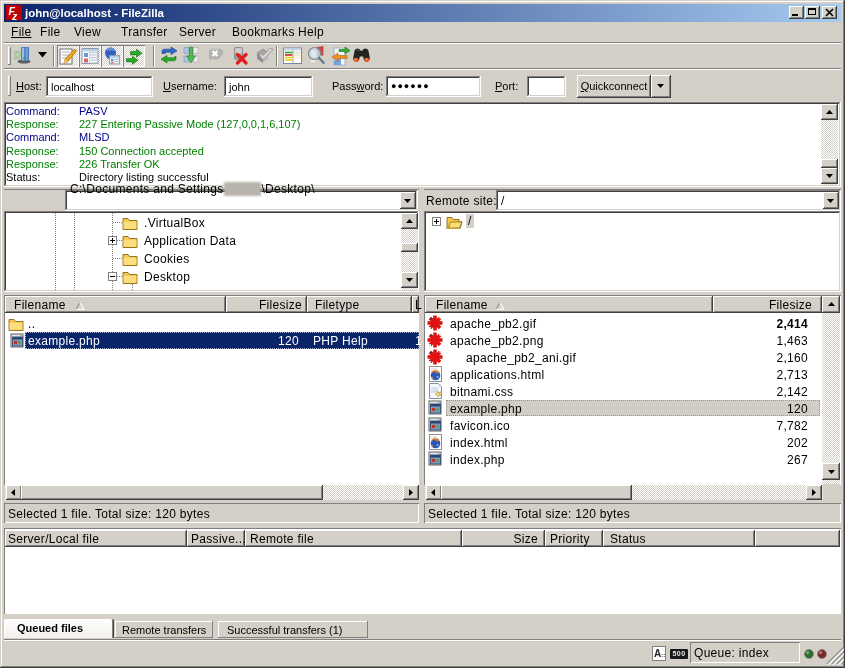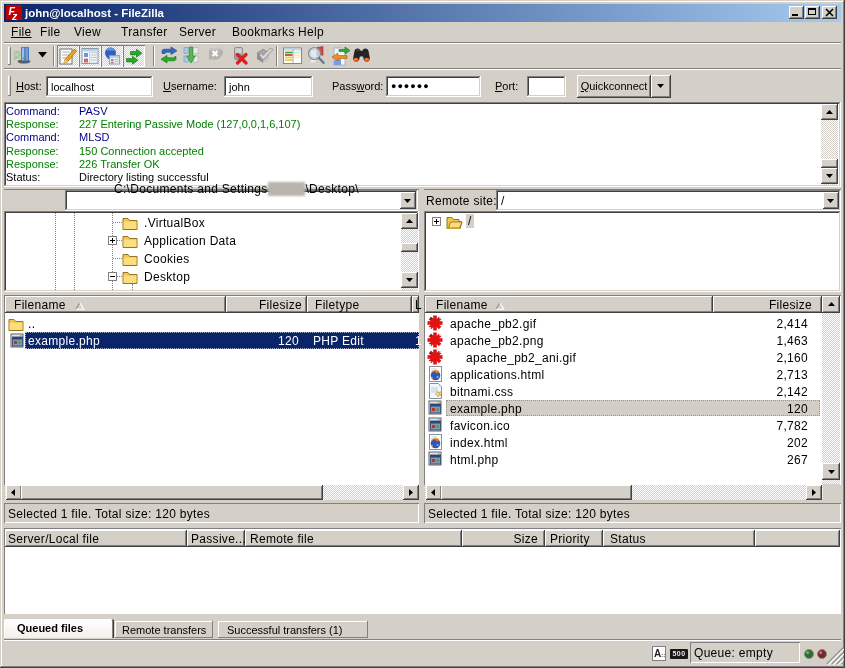--- a/index.html
+++ b/index.html
@@ -209,21 +209,21 @@
   </svg>
 <div class="ab raised" style="left:821px;top:159px;width:17px;height:9px;"></div>
 <div class="ab raised" style="left:821px;top:168px;width:17px;height:16px;"></div>
 <svg class="ab" style="left:826px;top:174px;" width="7" height="4" viewBox="0 0 7 4">
     <path d="M0 0h7L3.5 4z" fill="#000"></path>
   </svg>
 
 <div class="ab" style="left:4px;top:189px;width:415px;height:1px;background:#808080;"></div>
 <div class="ab f12" style="left:8px;top:194px;margin-top:33px;">Local site:</div>
 <div class="ab sunken2" style="left:65px;top:190px;width:353px;height:21px;"></div>
-<div class="ab f12" style="left:70px;top:182px;white-space:pre;margin-left:44px;">C:\Documents and Settings<span style="color:transparent;background:#b8b4ac;filter:blur(1px);">xxxxxx</span>\Desktop\</div>
+<div class="ab f12" style="left:70px;top:182px;white-space:pre;">C:\Documents and Settings<span style="color:transparent;background:#b8b4ac;filter:blur(1px);">xxxxxx</span>\Desktop\</div>
 <div class="ab raised" style="left:400px;top:192px;width:16px;height:17px;"></div>
 <svg class="ab" style="left:404px;top:199px;" width="8" height="5" viewBox="0 0 8 5">
     <path d="M0 0h7l-3.5 4z" fill="#000"></path>
   </svg>
 
 <div class="ab" style="left:424px;top:189px;width:417px;height:1px;background:#808080;"></div>
 <div class="ab f12" style="left:426px;top:194px;">Remote site:</div>
 <div class="ab sunken2" style="left:496px;top:190px;width:345px;height:21px;"></div>
 <div class="ab f12" style="left:501px;top:194px;">/</div>
 <div class="ab raised" style="left:823px;top:192px;width:16px;height:17px;"></div>
@@ -314,21 +314,21 @@
 <svg class="icon" style="left:10px;top:333px;" width="15" height="15" viewBox="0 0 15 15">
     <rect x="1" y="1" width="12" height="13" fill="#e8e8e8" stroke="#606060"></rect>
     <path d="M13 1l-3 3V1z" fill="#a0a0a0"></path>
     <rect x="2.5" y="4" width="10" height="9" fill="#8098b8" stroke="#405878"></rect>
     <rect x="2.5" y="4" width="10" height="2.5" fill="#284878"></rect>
     <rect x="4" y="8" width="3" height="3" fill="#c03030"></rect>
     <path d="M8.5 8l3 1.5-3 1.5z" fill="#30a030"></path>
   </svg>
 <div class="ab f12" style="left:28px;top:334px;color:#fff;">example.php</div>
 <div class="ab f12" style="left:229px;top:334px;width:70px;text-align:right;color:#fff;">120</div>
-<div class="ab f12" style="left:313px;top:334px;color:#fff;">PHP Edit</div>
+<div class="ab f12" style="left:313px;top:334px;color:#fff;">PHP Help</div>
 <div class="ab f12" style="left:415px;top:334px;color:#fff;">1</div>
 
 <div class="ab hdr" style="left:425px;top:296px;width:288px;height:17px;"></div>
 <div class="ab hdr" style="left:713px;top:296px;width:109px;height:17px;"></div>
 <div class="ab f12" style="left:436px;top:298px;">Filename</div>
 <svg class="ab" style="left:495px;top:302px;" width="10" height="8" viewBox="0 0 10 8">
     <path d="M4.8 0.8L1 7.2" stroke="#8c8c8c" stroke-width="1.1" fill="none"></path>
     <path d="M4.8 0.8L8.8 7.2H1.2" stroke="#fff" stroke-width="1.1" fill="none"></path>
   </svg>
 <div class="ab f12" style="left:713px;top:298px;width:99px;text-align:right;">Filesize</div>
@@ -340,21 +340,21 @@
         <rect x="6.2" y="0.8" width="3.6" height="14.4"></rect>
         <rect x="0.8" y="6.2" width="14.4" height="3.6"></rect>
       </g>
       <circle cx="8" cy="8" r="4.2"></circle>
     </g>
     <path d="M3.2 2.2l2.8 1.2-2.2 1.6z" fill="#383838"></path>
     <rect x="12.5" y="2" width="2" height="2" fill="#dcdcdc"></rect>
     <rect x="2" y="12" width="2" height="2" fill="#dcdcdc"></rect>
   </svg>
 <div class="ab f12" style="left:450px;top:317px;">apache_pb2.gif</div>
-<div class="ab f12" style="left:713px;top:317px;width:95px;text-align:right;">2,414</div>
+<div class="ab f12" style="left:713px;top:317px;width:95px;text-align:right;font-weight:bold;">2,414</div>
 <svg class="icon" style="left:427px;top:332px;" width="16" height="16" viewBox="0 0 16 16">
     <g fill="#e01212">
       <rect x="6.2" y="0.5" width="3.6" height="15"></rect>
       <rect x="0.5" y="6.2" width="15" height="3.6"></rect>
       <g transform="rotate(45 8 8)">
         <rect x="6.2" y="0.8" width="3.6" height="14.4"></rect>
         <rect x="0.8" y="6.2" width="14.4" height="3.6"></rect>
       </g>
       <circle cx="8" cy="8" r="4.2"></circle>
     </g>
@@ -431,21 +431,21 @@
 <div class="ab f12" style="left:450px;top:436px;">index.html</div>
 <div class="ab f12" style="left:713px;top:436px;width:95px;text-align:right;">202</div>
 <svg class="icon" style="left:428px;top:451px;" width="15" height="15" viewBox="0 0 15 15">
     <rect x="1" y="1" width="12" height="13" fill="#e8e8e8" stroke="#606060"></rect>
     <path d="M13 1l-3 3V1z" fill="#a0a0a0"></path>
     <rect x="2.5" y="4" width="10" height="9" fill="#8098b8" stroke="#405878"></rect>
     <rect x="2.5" y="4" width="10" height="2.5" fill="#284878"></rect>
     <rect x="4" y="8" width="3" height="3" fill="#c03030"></rect>
     <path d="M8.5 8l3 1.5-3 1.5z" fill="#30a030"></path>
   </svg>
-<div class="ab f12" style="left:450px;top:453px;">html.php</div>
+<div class="ab f12" style="left:450px;top:453px;">index.php</div>
 <div class="ab f12" style="left:713px;top:453px;width:95px;text-align:right;">267</div>
 
 <div class="ab dither" style="left:822px;top:296px;width:18px;height:188px;"></div>
 <div class="ab raised" style="left:822px;top:296px;width:18px;height:17px;"></div>
 <svg class="ab" style="left:828px;top:302px;" width="7" height="4" viewBox="0 0 7 4">
     <path d="M0 4h7L3.5 0z" fill="#000"></path>
   </svg>
 <div class="ab raised" style="left:822px;top:463px;width:18px;height:17px;"></div>
 <svg class="ab" style="left:828px;top:470px;" width="7" height="4" viewBox="0 0 7 4">
     <path d="M0 0h7L3.5 4z" fill="#000"></path>
@@ -498,21 +498,21 @@
 <div class="ab" style="left:122px;top:624px;">Remote transfers</div>
 <div class="ab raised1" style="left:218px;top:621px;width:150px;height:17px;"></div>
 <div class="ab" style="left:227px;top:624px;">Successful transfers (1)</div>
 
 <div class="ab" style="left:4px;top:639px;width:837px;height:1px;background:#808080;"></div>
 <div class="ab" style="left:4px;top:640px;width:837px;height:1px;background:#fff;"></div>
 <div class="ab" style="left:652px;top:646px;width:14px;height:15px;background:#fff;border:1px solid #808080;"></div>
 <div class="ab" style="left:654px;top:648px;font-size:10px;font-weight:bold;color:#222;">A<span style="font-size:6px;">::</span></div>
 <div class="ab" style="left:670px;top:649px;width:18px;height:10px;background:#181818;border-radius:1px;color:#e8e8e8;font-size:7px;font-weight:bold;text-align:center;line-height:10px;letter-spacing:0.5px;">500</div>
 <div class="ab sunken1" style="left:690px;top:642px;width:110px;height:21px;"></div>
-<div class="ab f12" style="left:694px;top:646px;">Queue: empty</div>
+<div class="ab f12" style="left:694px;top:646px;">Queue: index</div>
 <svg class="ab" style="left:804px;top:649px;" width="10" height="10" viewBox="0 0 10 10">
     <circle cx="5" cy="5" r="4.5" fill="#2d6e2d" stroke="#888" stroke-width="0.8"></circle>
     <circle cx="3.6" cy="3.6" r="1.6" fill="#6fae6f"></circle>
   </svg>
 <svg class="ab" style="left:817px;top:649px;" width="10" height="10" viewBox="0 0 10 10">
     <circle cx="5" cy="5" r="4.5" fill="#7b2828" stroke="#888" stroke-width="0.8"></circle>
     <circle cx="3.6" cy="3.6" r="1.6" fill="#b87878"></circle>
   </svg>
 <svg class="ab" style="left:826px;top:647px;" width="18" height="18" viewBox="0 0 18 18">
     <g stroke="#909090" stroke-width="1.6">

